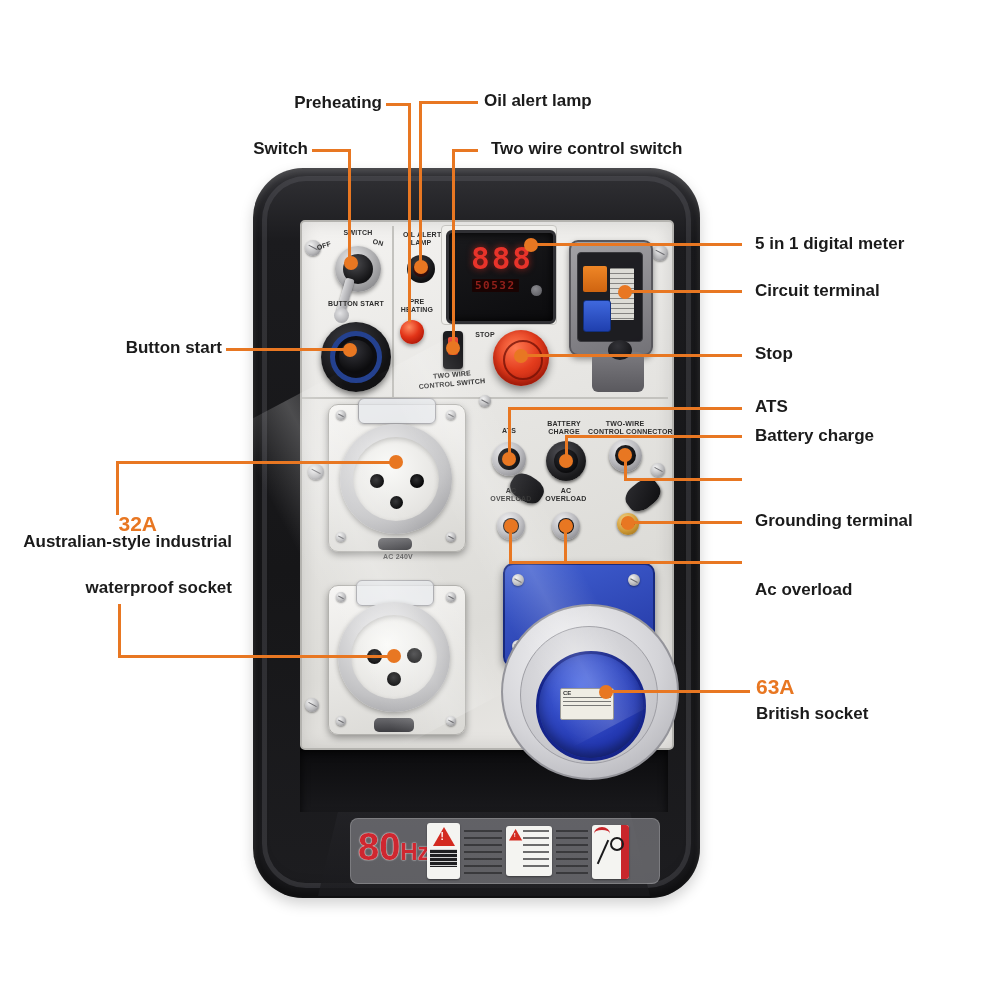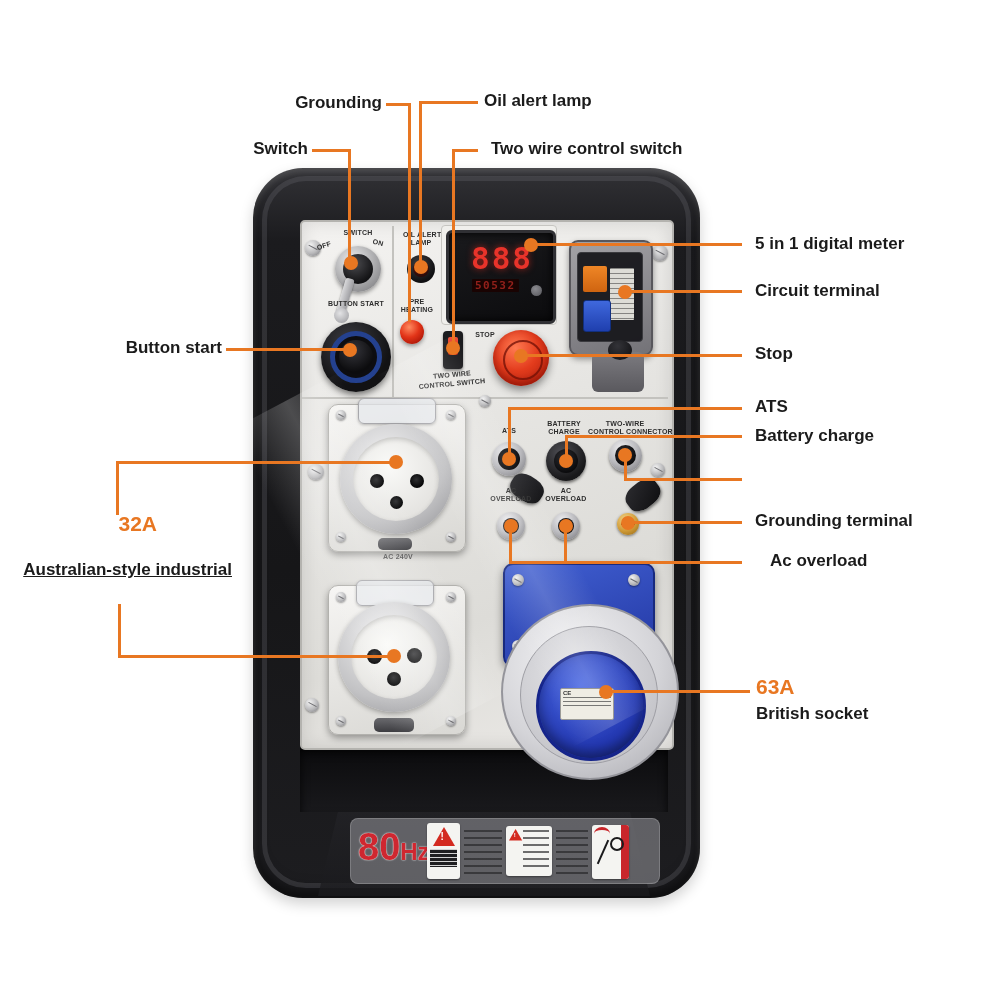--- a/index.html
+++ b/index.html
@@ -317,30 +317,31 @@
   <div class="abs line" style="left:628px;top:521px;width:114px;height:3px;"></div>
   <div class="abs dot" style="left:621px;top:516px;"></div>
   <div class="abs line" style="left:509px;top:527px;width:3px;height:37px;"></div>
   <div class="abs line" style="left:564px;top:527px;width:3px;height:37px;"></div>
   <div class="abs line" style="left:509px;top:561px;width:233px;height:3px;"></div>
   <div class="abs dot" style="left:504px;top:519px;"></div>
   <div class="abs dot" style="left:559px;top:519px;"></div>
   <div class="abs line" style="left:606px;top:690px;width:144px;height:3px;"></div>
   <div class="abs dot" style="left:599px;top:685px;z-index:52;"></div>
 
-  <div class="abs lbl t-right" style="left:262px;top:93px;width:120px;">Grounding</div>
+  <div class="abs lbl t-right" style="left:262px;top:93px;width:120px;">Preheating</div>
   <div class="abs lbl" style="left:484px;top:91px;">Oil alert lamp</div>
   <div class="abs lbl t-right" style="left:230px;top:139px;width:78px;">Switch</div>
   <div class="abs lbl" style="left:491px;top:139px;">Two wire control switch</div>
   <div class="abs lbl t-right" style="left:100px;top:338px;width:122px;">Button start</div>
   <div class="abs lbl lbl-orange t-center" style="left:77px;top:512px;width:80px;">32A</div>
-  <div class="abs lbl t-center" style="left:2px;top:560px;width:230px;text-decoration:underline;">Australian-style industrial</div>
+  <div class="abs lbl t-center" style="left:2px;top:532px;width:230px;">Australian-style industrial</div>
+  <div class="abs lbl t-center" style="left:2px;top:578px;width:230px;">waterproof socket</div>
   <div class="abs lbl" style="left:755px;top:234px;">5 in 1 digital meter</div>
   <div class="abs lbl" style="left:755px;top:281px;">Circuit terminal</div>
   <div class="abs lbl" style="left:755px;top:344px;">Stop</div>
   <div class="abs lbl" style="left:755px;top:397px;">ATS</div>
   <div class="abs lbl" style="left:755px;top:426px;">Battery charge</div>
   <div class="abs lbl" style="left:755px;top:511px;">Grounding terminal</div>
-  <div class="abs lbl" style="left:755px;top:551px;margin-left:15px;">Ac overload</div>
+  <div class="abs lbl" style="left:755px;top:580px;">Ac overload</div>
   <div class="abs lbl lbl-orange" style="left:756px;top:675px;">63A</div>
   <div class="abs lbl" style="left:756px;top:704px;">British socket</div>
 
 </div>
 
 </body></html>

